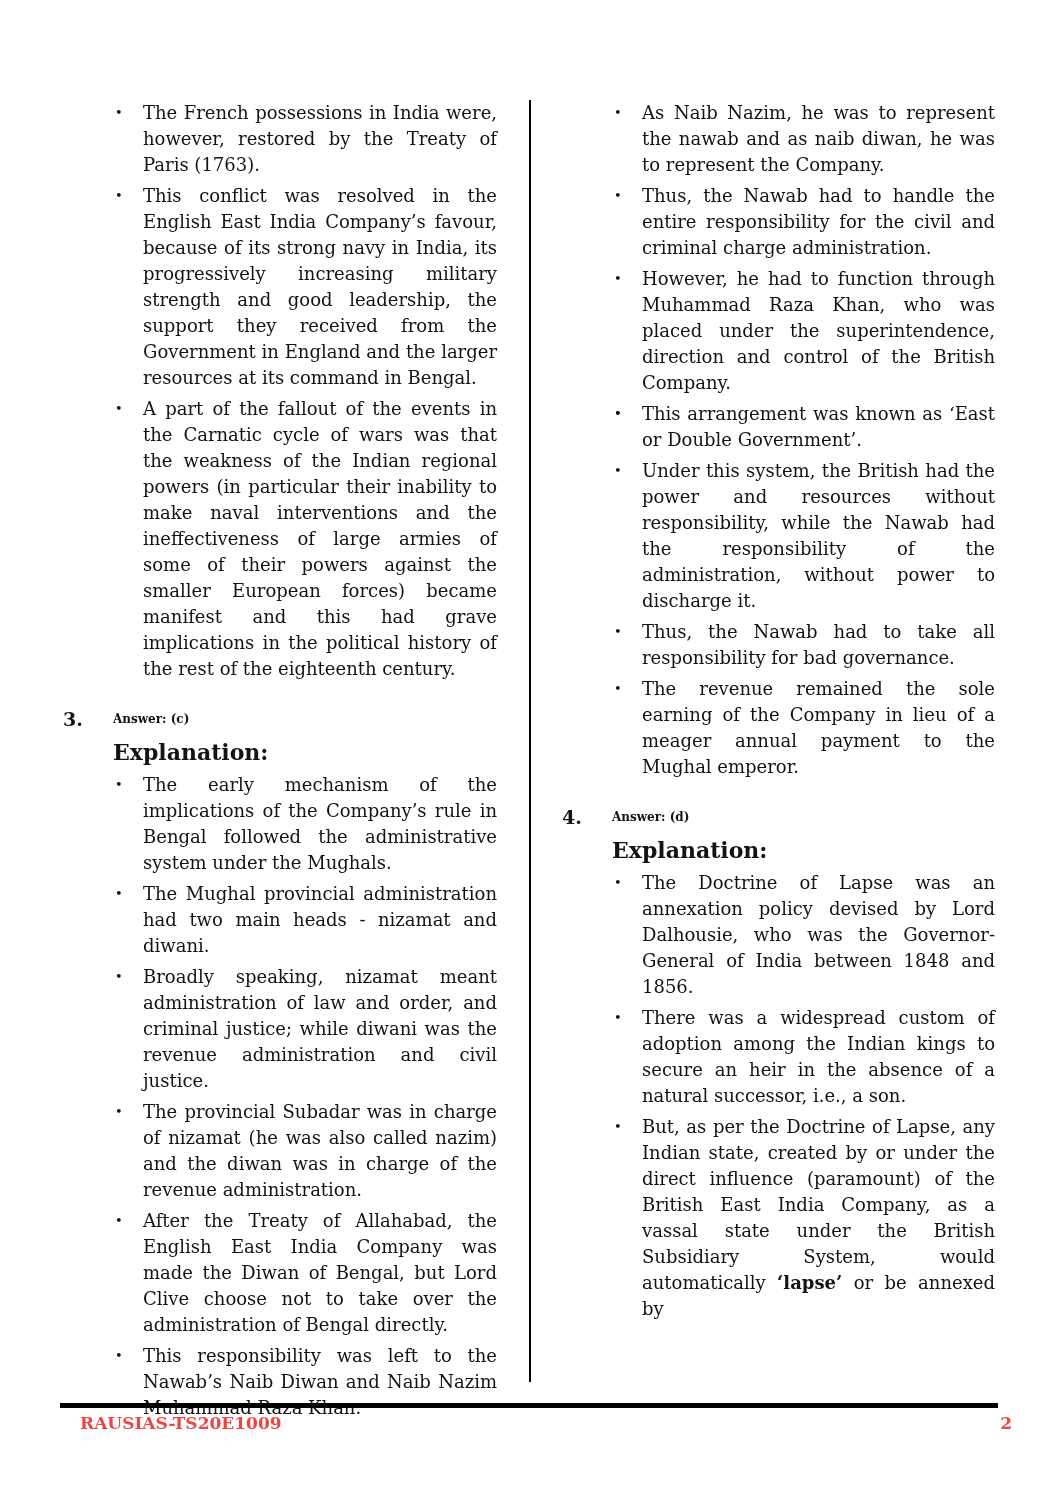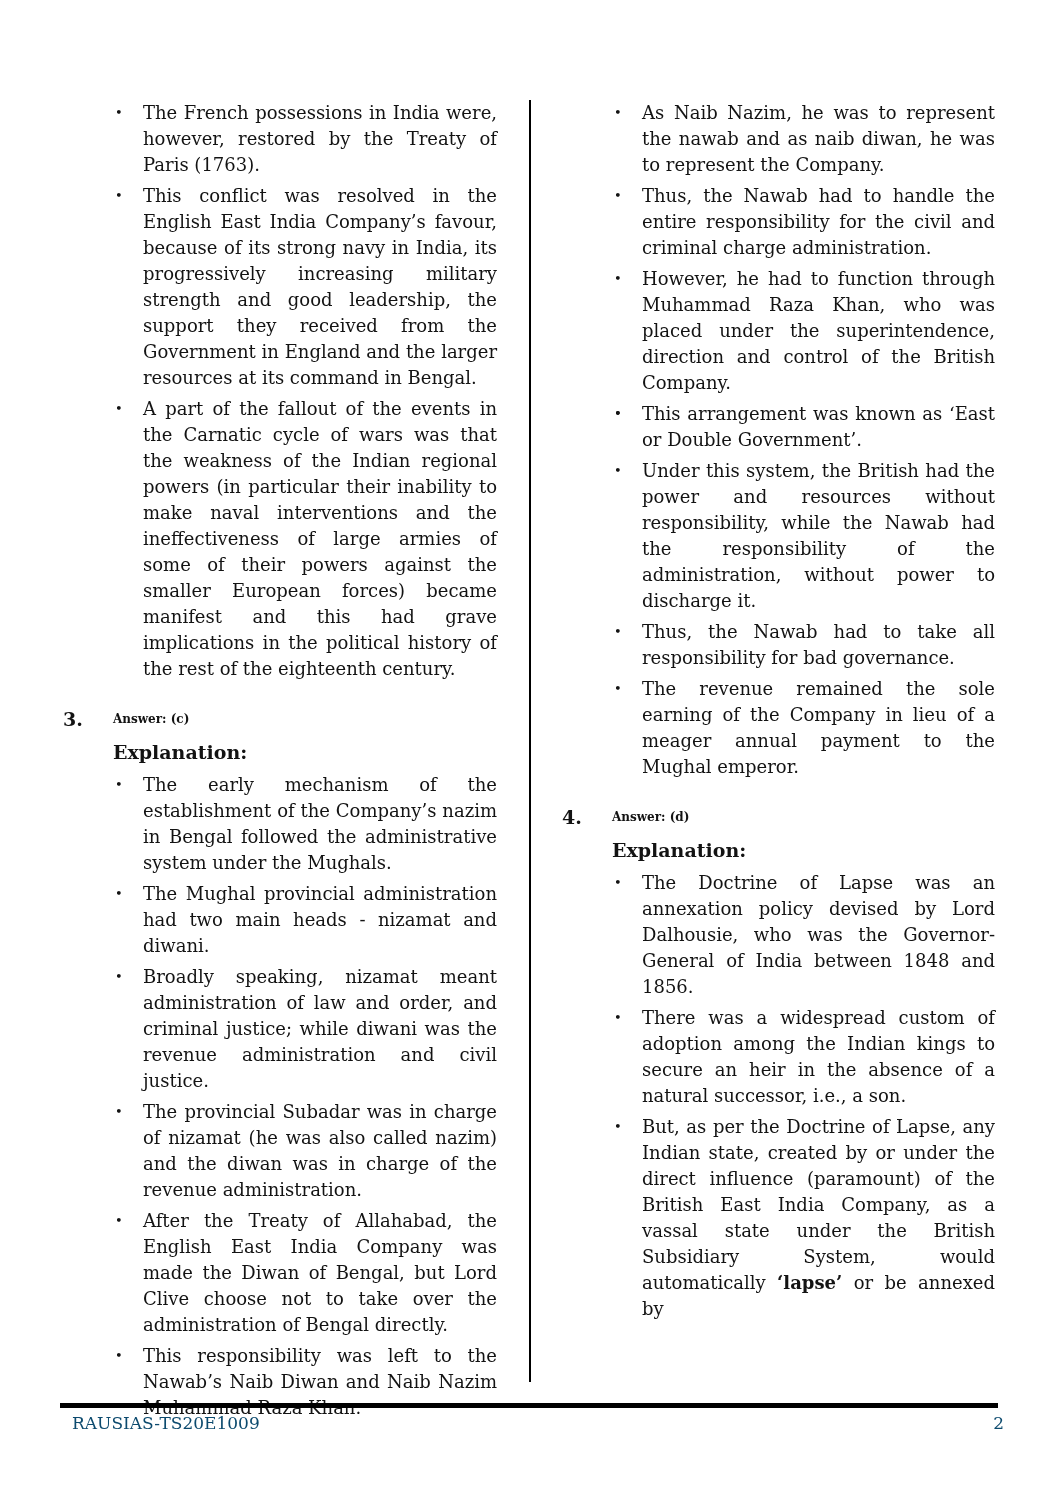--- a/index.html
+++ b/index.html
@@ -33,44 +33,45 @@
   .sec-num{
     position:absolute;left:0;top:0;
     font-weight:bold;font-size:19px;line-height:26px;
   }
   .sec-title{
     display:block;padding-left:50px;
     font-weight:bold;font-size:12px;line-height:26px;
   }
   .sec-sub{
     padding-left:50px;
-    font-weight:bold;font-size:19px;line-height:26px;
+    font-weight:bold;font-size:22px;line-height:26px;
     margin-bottom:7px;
   }
   .bold-inline{font-weight:bold;}
   .divider{
     position:absolute;
     left:529px;top:100px;
     width:2px;height:1282px;
     background:#000;
   }
   .footer-rule{
     position:absolute;
     left:60px;top:1403px;
     width:938px;height:5px;
     background:#000;
   }
   .footer-row{
     position:absolute;
-    left:72px;top:1411px;
+    left:80px;top:1411px;
     width:932px;
     display:flex;
     justify-content:space-between;
     font-size:17px;line-height:24px;
-    color:#0c4a6e;
+    color:#ef4444;
+    font-weight:bold;
   }
 </style>
 </head>
 <body>
 
 <div class="col" id="col-left">
   <ul class="blist">
     <li>
       <span class="marker">•</span>
       <span class="btext">The French possessions in India were, however, restored by the Treaty of Paris (1763).</span>
@@ -87,21 +88,21 @@
 
   <div class="sec">
     <div class="sec-head">
       <span class="sec-num">3.</span>
       <span class="sec-title">Answer: (c)</span>
     </div>
     <div class="sec-sub">Explanation:</div>
     <ul class="blist">
       <li>
         <span class="marker">•</span>
-        <span class="btext">The early mechanism of the establishment of the Company’s nazim in Bengal followed the administrative system under the Mughals.</span>
+        <span class="btext">The early mechanism of the implications of the Company’s rule in Bengal followed the administrative system under the Mughals.</span>
       </li>
       <li>
         <span class="marker">•</span>
         <span class="btext">The Mughal provincial administration had two main heads - nizamat and diwani.</span>
       </li>
       <li>
         <span class="marker">•</span>
         <span class="btext">Broadly speaking, nizamat meant administration of law and order, and criminal justice; while diwani was the revenue administration and civil justice.</span>
       </li>
       <li>

